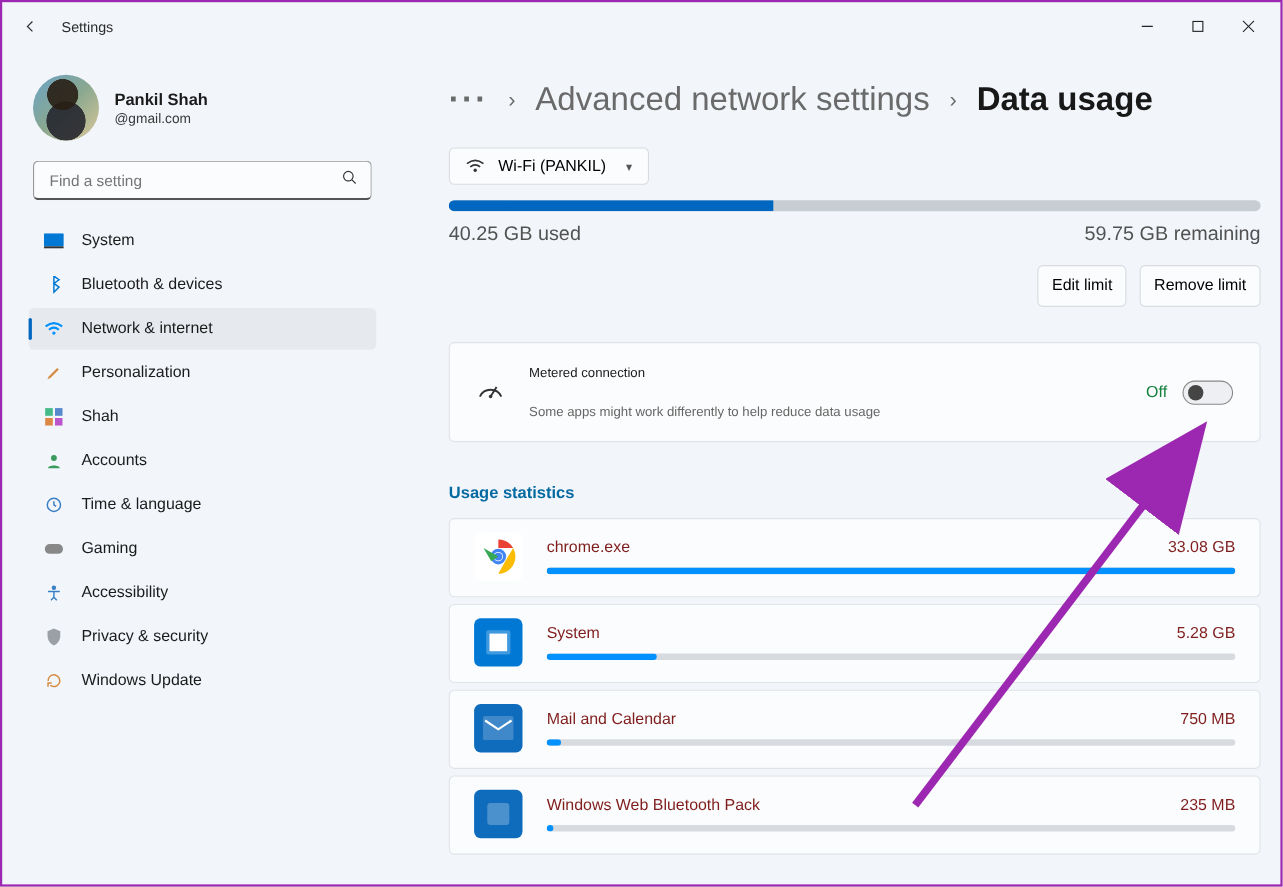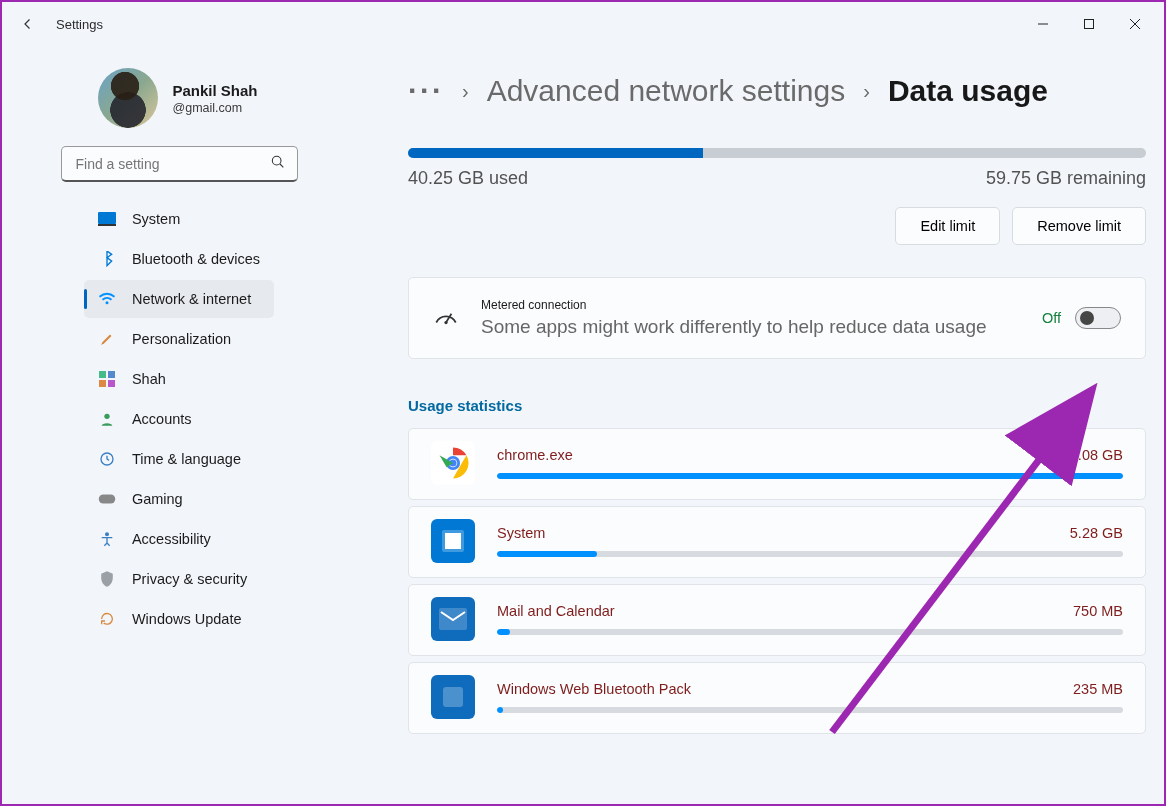--- a/index.html
+++ b/index.html
@@ -8,21 +8,21 @@
 
 .titlebar { display:flex; align-items:center; height:44px; padding:0 6px; }
 .back-btn { width:40px; height:40px; display:flex; align-items:center; justify-content:center; border-radius:4px; cursor:pointer; font-size:18px; }
 .title-label { margin-left:8px; font-size:13px; color:#2b2b2b; }
 .win-controls { margin-left:auto; display:flex; }
 .win-btn { width:46px; height:32px; display:flex; align-items:center; justify-content:center; font-size:13px; }
 .win-btn svg { pointer-events:none; }
 
 
 .content { display:flex; height:calc(100% - 44px); }
-.sidebar { width:350px; padding:16px 10px 0 14px; display:flex; flex-direction:column;align-items:center; }
+.sidebar { width:350px; padding:16px 10px 0 24px; display:flex; flex-direction:column; }
 .profile { display:flex; align-items:center; gap:14px; padding:6px 6px 18px 4px; }
 .avatar { width:60px; height:60px; border-radius:50%; background:linear-gradient(135deg,#6aa2c7 0%,#8aa88f 50%,#dcc79a 100%); position:relative; overflow:hidden; }
 .avatar::after { content:""; position:absolute; inset:0; background:radial-gradient(circle at 45% 30%,rgba(40,30,20,.9) 0 26%,transparent 27%),radial-gradient(circle at 50% 70%,rgba(30,30,40,.85) 0 34%,transparent 35%); }
 .profile-text .name { font-weight:600; font-size:15px; color:#1b1b1b; }
 .profile-text .email { font-size:12.5px; color:#3a3a3a; margin-top:2px; }
 
 .search-wrap { position:relative; margin:0 4px 18px 4px; }
 .search-input { width:100%; height:36px; padding:0 40px 0 14px; border:1px solid #999; border-bottom:2px solid #555; border-radius:5px; background:#fbfcfd; font-size:14px; outline:none; }
 .search-icon { position:absolute; right:12px; top:50%; transform:translateY(-50%); color:#333; }
 
@@ -44,27 +44,27 @@
 .usage-left .pct { font-size:28px; font-weight:600; color:#1b1b1b; }
 .usage-left .reset { font-size:14px; color:#525252; margin-top:4px; }
 .wifi-select { display:flex; align-items:center; gap:12px; border:1px solid #d8dbe0; background:#fbfcfd; border-radius:5px; padding:8px 14px; font-size:14.5px; cursor:pointer; }
 .wifi-select .chev { margin-left:6px; color:#555; font-size:11px; }
 
 .progress { height:10px; background:#c8cdd3; border-radius:6px; margin-top:14px; overflow:hidden; }
 .progress-fill { height:100%; background:#0067c0; }
 .progress-labels { display:flex; justify-content:space-between; font-size:18px; color:#525252; margin-top:10px; }
 
 .limit-btns { display:flex; justify-content:flex-end; gap:12px; margin-top:18px; }
-.btn { padding:10px 24px; border:1px solid #d8dbe0; background:#fbfcfd; border-radius:5px; font-size:14.5px; cursor:pointer; }
+.btn { padding:10px 12px; border:1px solid #d8dbe0; background:#fbfcfd; border-radius:5px; font-size:14.5px; cursor:pointer; }
 
 .card { border:1px solid #e0e3e8; background:#fbfcfd; border-radius:5px; padding:20px 24px; margin-top:32px; display:flex; align-items:center; gap:20px; }
 .card .icon { width:28px; color:#2b2b2b; }
 .card-body { flex:1; }
 .card-title { font-size:12px; color:#1b1b1b; }
-.card-sub { font-size:19px; color:#666; margin-top:4px; }
+.card-sub { font-size:12px; color:#666; margin-top:21px; }
 .toggle-wrap { display:flex; align-items:center; gap:14px; }
 .toggle-label { font-size:14.5px; color:#15803d; }
 .toggle { width:46px; height:22px; border:1px solid #888; border-radius:12px; background:#edeff3; position:relative; cursor:pointer; }
 .toggle .knob { position:absolute; width:14px; height:14px; border-radius:50%; background:#454545; left:4px; top:3px; }
 
 .section-h { font-weight:600; font-size:15px; color:#0369a1; margin-top:38px; }
 
 .stats { margin-top:14px; display:flex; flex-direction:column; gap:6px; }
 .stat-item { border:1px solid #e0e3e8; background:#fbfcfd; border-radius:5px; padding:12px 22px 14px 22px; display:flex; align-items:center; gap:22px; }
 .app-icon { width:44px; height:44px; border-radius:6px; display:flex; align-items:center; justify-content:center; }
@@ -235,20 +235,29 @@
   <main class="main">
     <div class="breadcrumb">
       <span class="more">···</span>
       <span class="sep">›</span>
       <span class="crumb">Advanced network settings</span>
       <span class="sep">›</span>
       <span class="current">Data usage</span>
     </div>
 
     <div class="usage-head">
+      <div class="wifi-select">
+        <svg width="18" height="14" viewBox="0 0 24 18">
+            <path d="M2 6 Q12 -2 22 6" fill="none" stroke="#333" stroke-width="2"></path>
+            <path d="M6 10 Q12 5 18 10" fill="none" stroke="#333" stroke-width="2"></path>
+            <circle cx="12" cy="14" r="2" fill="#333"></circle>
+          </svg>
+        <span>Wi-Fi (PANKIL)</span>
+        <span class="chev">▾</span>
+      </div>
     </div>
 
     <div class="progress">
       <div class="progress-fill" id="usage-fill" style="width: 40%;"></div>
     </div>
     <div class="progress-labels">
       <span>40.25 GB used</span>
       <span>59.75 GB remaining</span>
     </div>
 

